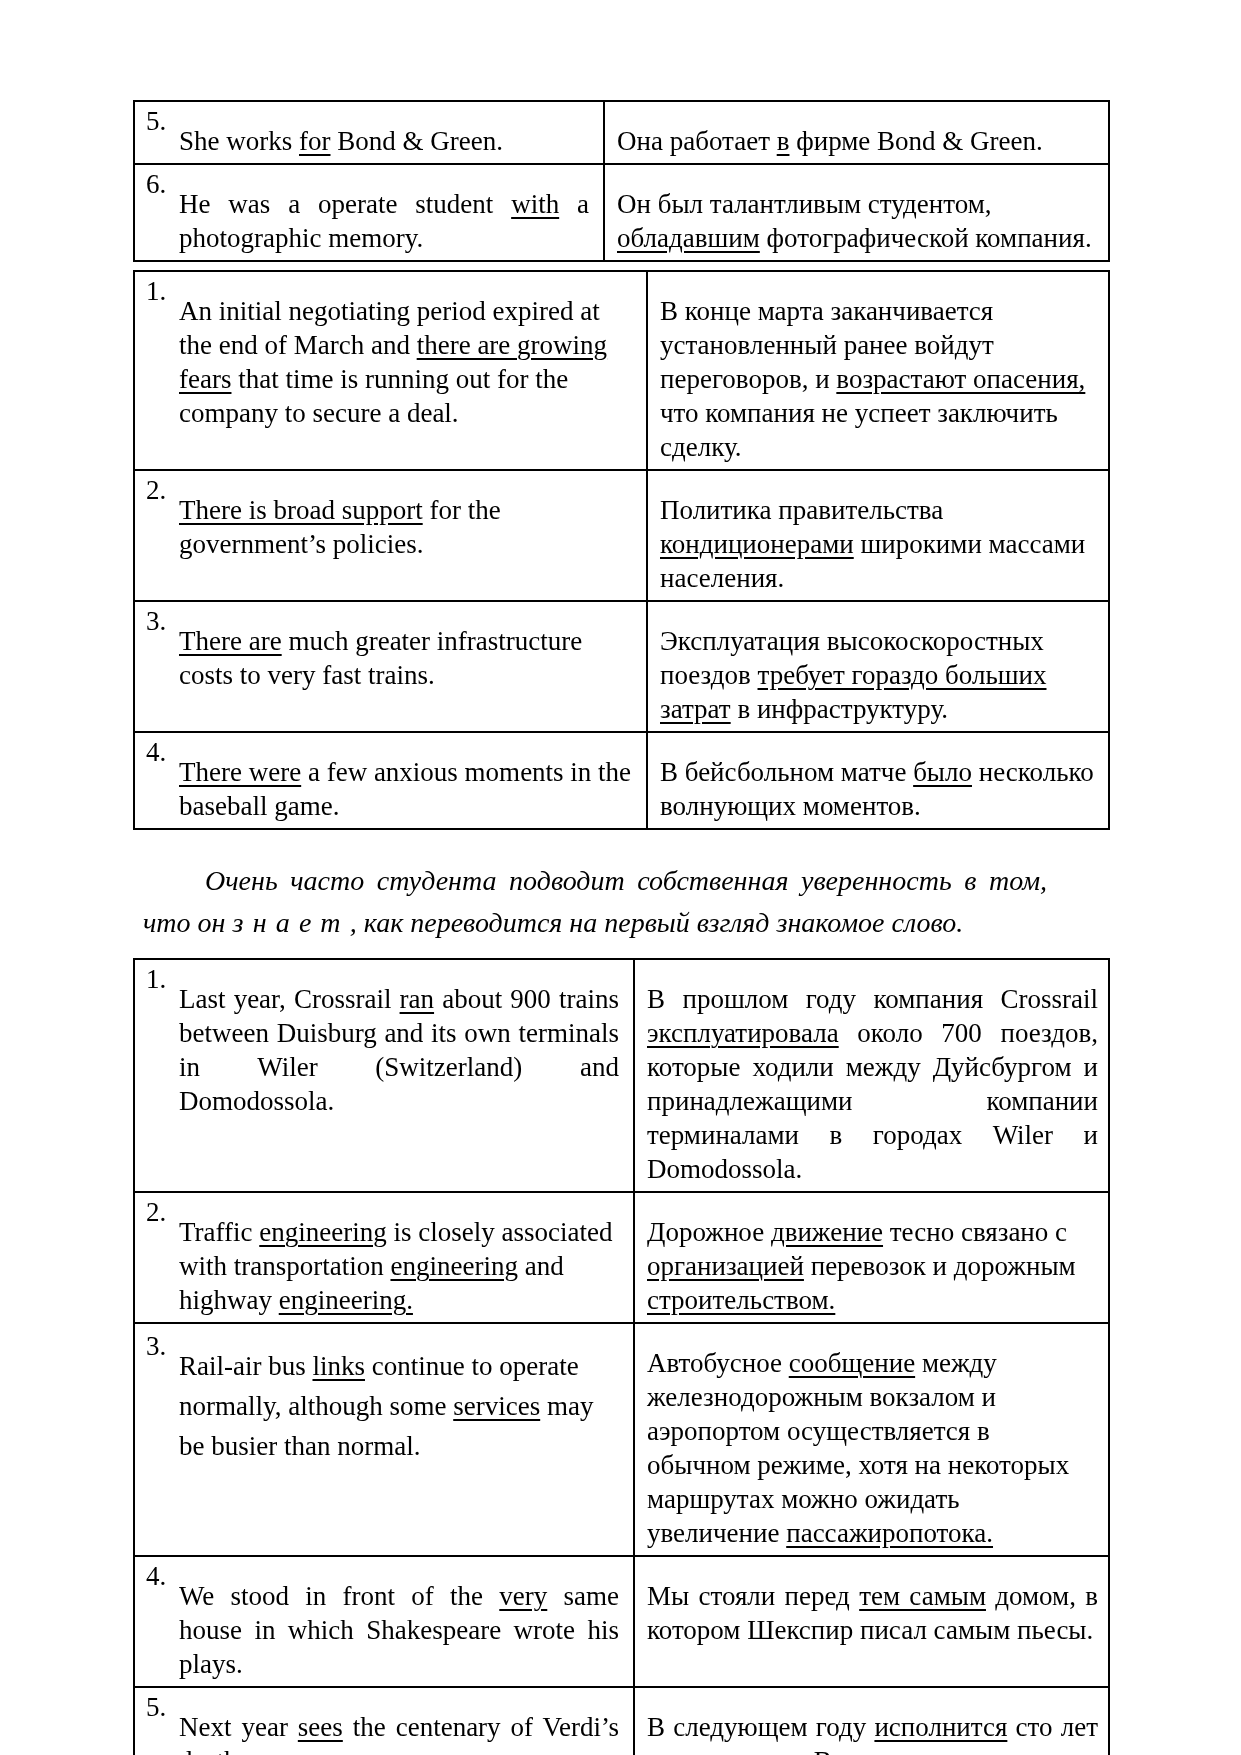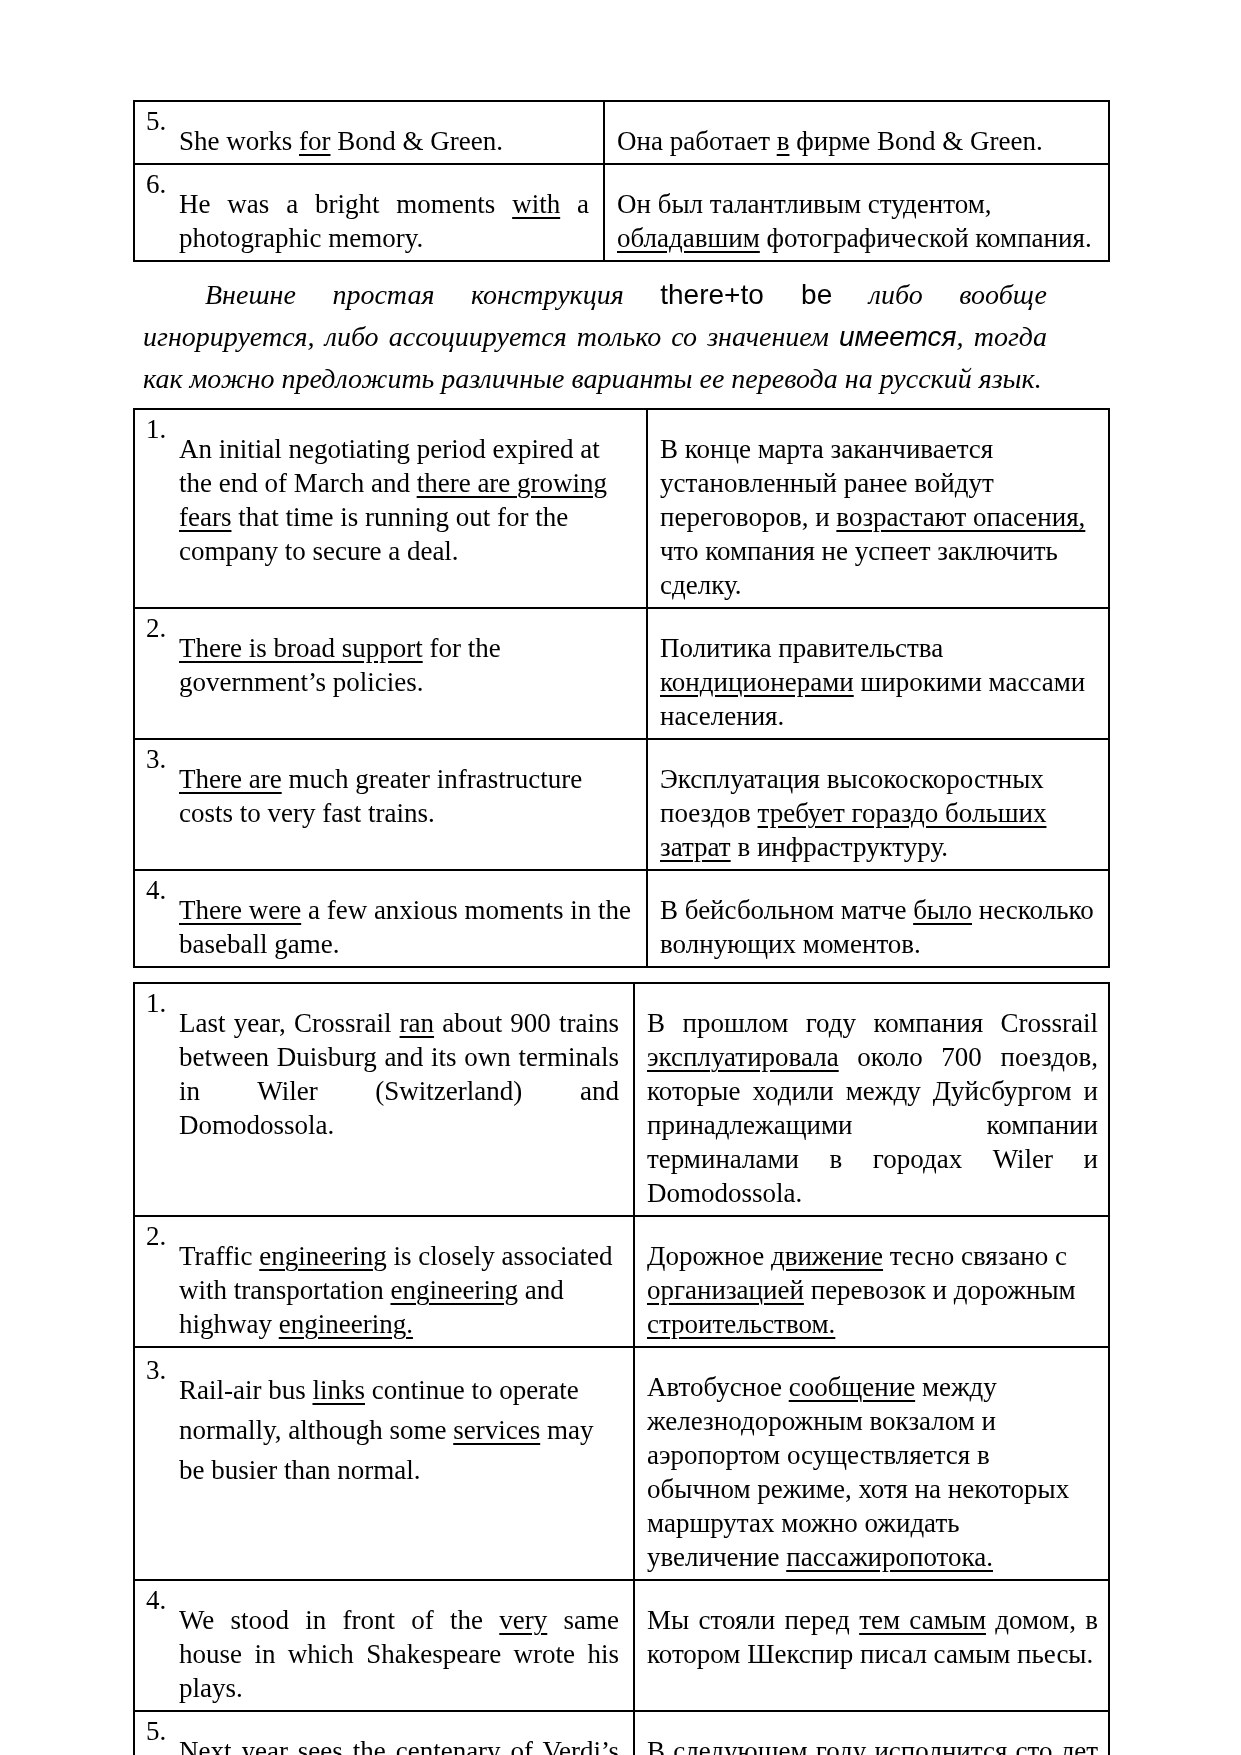--- a/index.html
+++ b/index.html
@@ -61,31 +61,30 @@
         </div>
       </td>
       <td class="ru">
         <div class="txt"><span>Она работает </span><span class="u">в</span><span> фирме Bond &amp; Green.</span></div>
       </td>
     </tr>
     <tr>
       <td class="en">
         <div class="cellflex">
           <span class="num">6.</span>
-          <div class="txt justify"><span>He was a bright moments </span><span class="u">with</span><span> a photographic memory.</span></div>
+          <div class="txt justify"><span>He was a operate student </span><span class="u">with</span><span> a photographic memory.</span></div>
         </div>
       </td>
       <td class="ru">
         <div class="txt"><span>Он был талантливым студентом, </span><span class="u">обладавшим</span><span> фотографической компания.</span></div>
       </td>
     </tr>
   </tbody>
     </table>
 
-  <p class="para"><span>Внешне простая конструкция </span><span class="sans">there+to be</span><span> либо вообще игнорируется, либо ассоциируется только со значением </span><span class="sans-it">имеется</span><span>, тогда как можно предложить различные варианты ее перевода на русский язык.</span></p>
 
   <table class="doc-table t2">
     <tbody>
         <tr>
       <td class="en">
         <div class="cellflex">
           <span class="num">1.</span>
           <div class="txt"><span>An initial negotiating period expired at the end of March and </span><span class="u">there are growing fears</span><span> that time is running out for the company to secure a deal.</span></div>
         </div>
       </td>
@@ -122,20 +121,21 @@
           <div class="txt"><span class="u">There were</span><span> a few anxious moments in the baseball game.</span></div>
         </div>
       </td>
       <td class="ru">
         <div class="txt"><span>В бейсбольном матче </span><span class="u">было</span><span> несколько волнующих моментов.</span></div>
       </td>
     </tr>
   </tbody>
     </table>
 
+  <p class="para para2"><span>Очень часто студента подводит собственная уверенность в том, что он </span><span class="spaced">знает</span><span>, как переводится на первый взгляд знакомое слово.</span></p>
 
   <table class="doc-table t3">
     <tbody>
         <tr>
       <td class="en">
         <div class="cellflex">
           <span class="num">1.</span>
           <div class="txt justify"><span>Last year, Crossrail </span><span class="u">ran</span><span> about 900 trains between Duisburg and its own terminals in Wiler (Switzerland) and Domodossola.</span></div>
         </div>
       </td>

